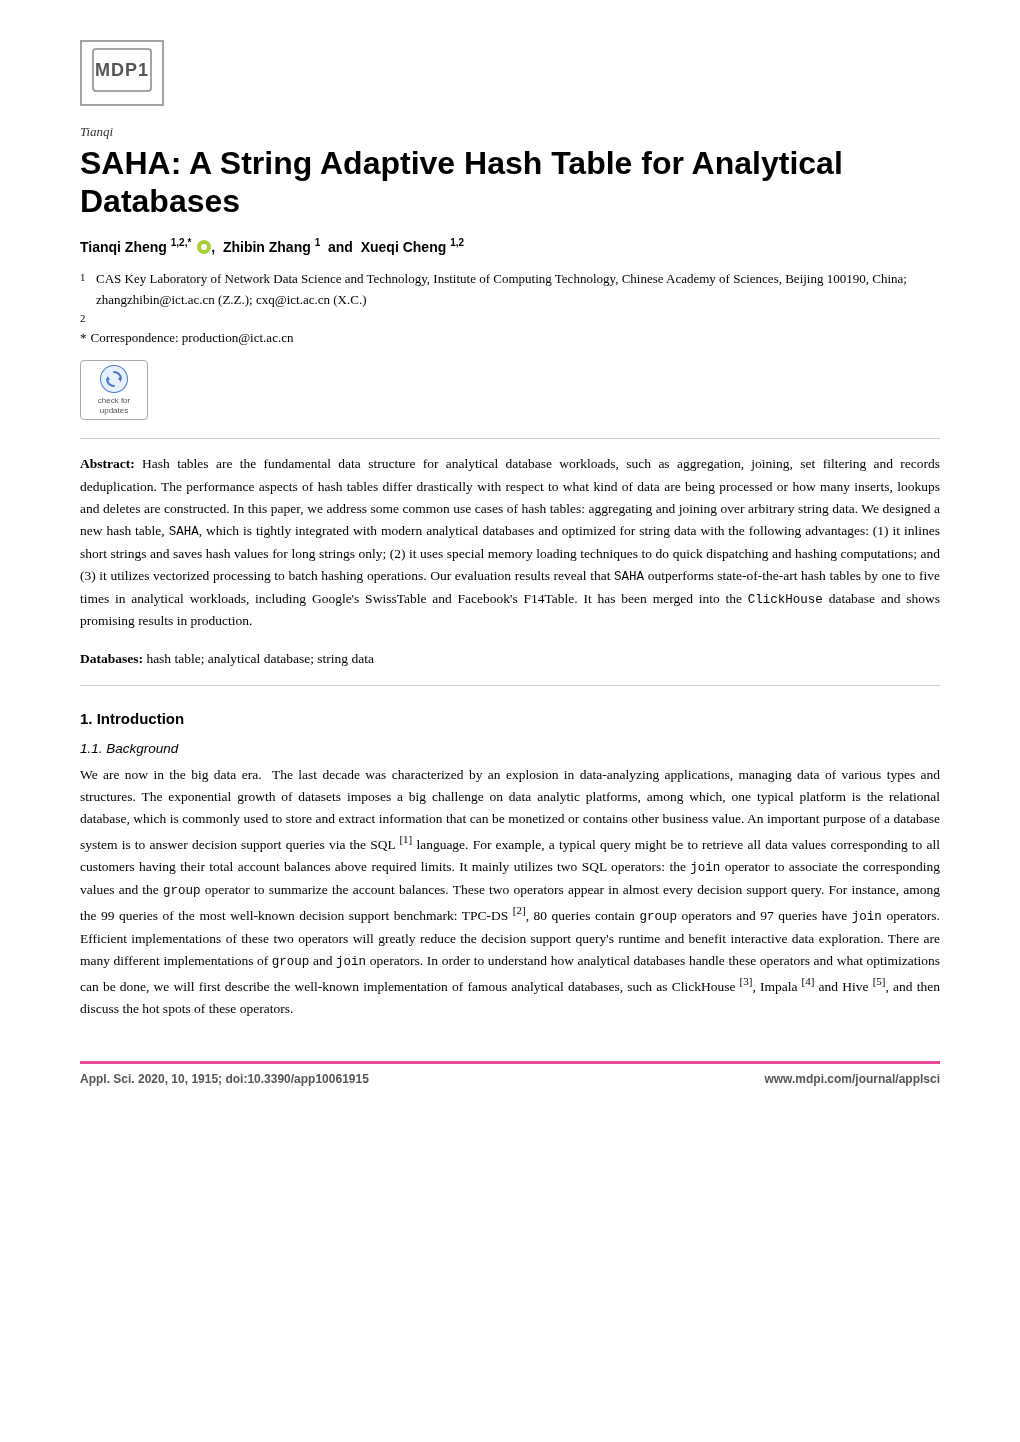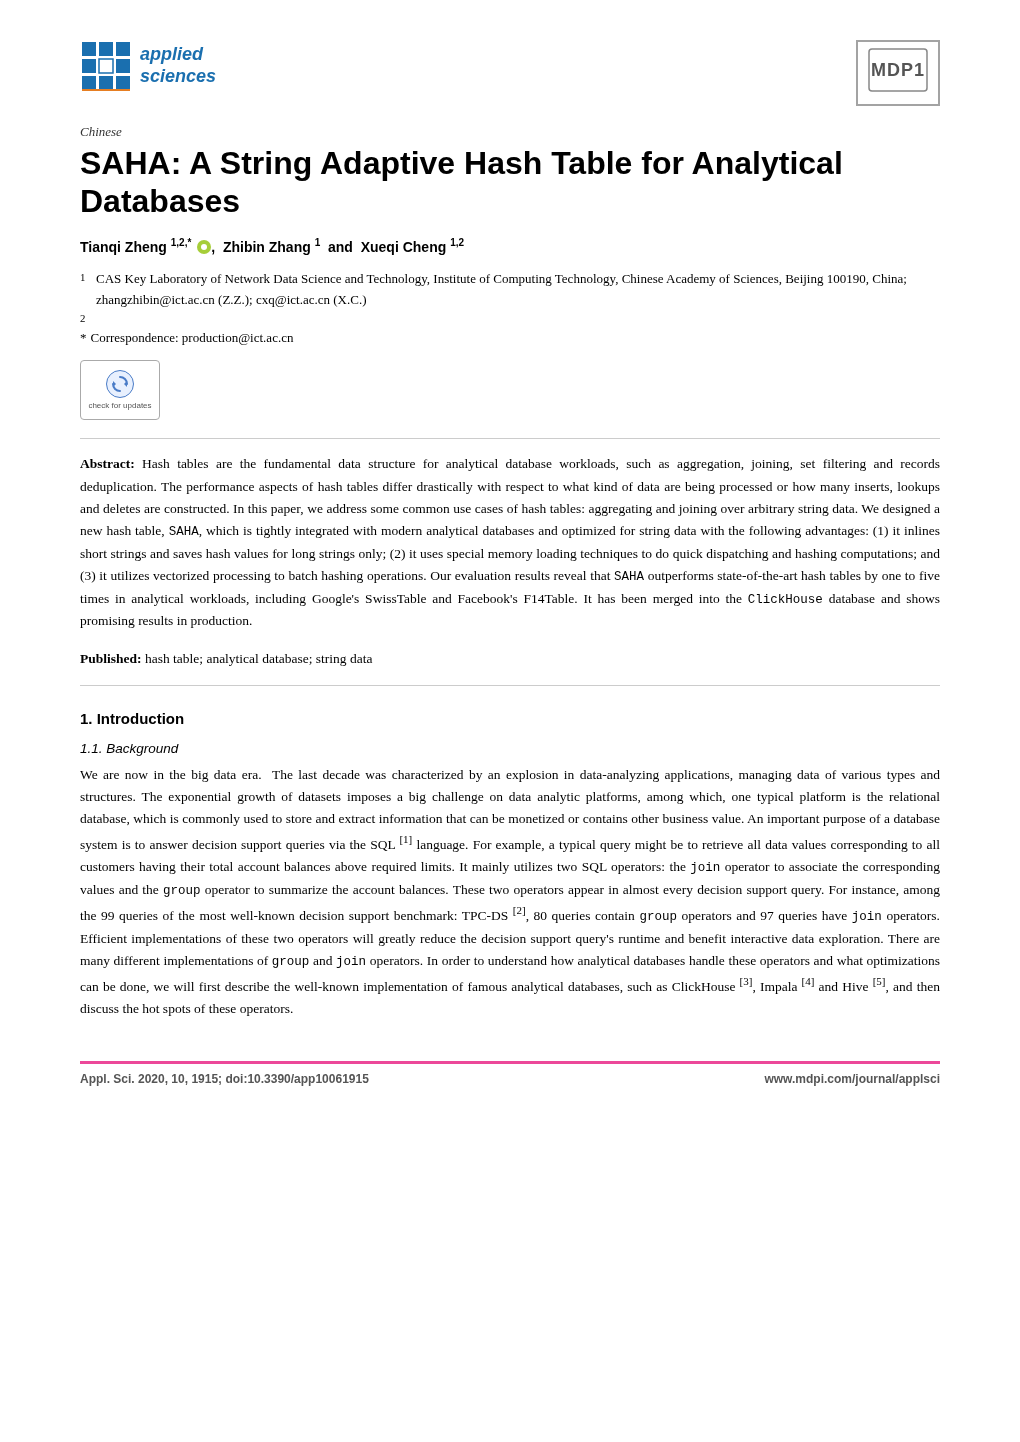--- a/index.html
+++ b/index.html
@@ -127,21 +127,21 @@
     }
     .dates-text {
       font-size: 13px;
       color: #333;
     }
     .check-updates-badge {
       display: flex;
       flex-direction: column;
       align-items: center;
       justify-content: center;
-      width: 80px;
+      width: 68px;
       height: 60px;
       border: 1.5px solid #aaa;
       border-radius: 4px;
       padding: 4px;
       font-size: 9px;
       font-family: Arial, sans-serif;
       text-align: center;
       color: #333;
       gap: 3px;
     }
@@ -237,50 +237,30 @@
       font-size: 12px;
       font-family: Arial, sans-serif;
       color: #555;
       font-weight: bold;
     }
   </style>
 </head>
 <body>
 
 <div class="header">
-  <div class="journal-logo">
-
-    <svg class="logo-icon" viewBox="0 0 52 52" xmlns="http://www.w3.org/2000/svg">
-      <rect x="2" y="2" width="14" height="14" fill="#1a6faf"></rect>
-      <rect x="19" y="2" width="14" height="14" fill="#1a6faf"></rect>
-      <rect x="36" y="2" width="14" height="14" fill="#1a6faf"></rect>
-      <rect x="2" y="19" width="14" height="14" fill="#1a6faf"></rect>
-      <rect x="19" y="19" width="14" height="14" fill="#fff" stroke="#1a6faf" stroke-width="1.5"></rect>
-      <rect x="36" y="19" width="14" height="14" fill="#1a6faf"></rect>
-      <rect x="2" y="36" width="14" height="14" fill="#1a6faf"></rect>
-      <rect x="19" y="36" width="14" height="14" fill="#1a6faf"></rect>
-      <rect x="36" y="36" width="14" height="14" fill="#1a6faf"></rect>
-
-      <rect x="2" y="49" width="48" height="2" fill="#e67e22"></rect>
-    </svg>
-    <div class="journal-name">
-      <span>applied</span>
-      <span>sciences</span>
-    </div>
-  </div>
   <div class="mdpi-logo">
     
     <svg width="60" height="44" viewBox="0 0 60 44" xmlns="http://www.w3.org/2000/svg">
       <rect x="1" y="1" width="58" height="42" rx="3" fill="none" stroke="#888" stroke-width="1.5"></rect>
       <text x="30" y="28" text-anchor="middle" font-family="Arial" font-weight="bold" font-size="18" fill="#555">MDP1</text>
     </svg>
   </div>
 </div>
 
-<div class="article-type">Chinese</div>
+<div class="article-type">Tianqi</div>
 
 <div class="paper-title">SAHA: A String Adaptive Hash Table for Analytical Databases</div>
 
 <div class="authors">
   <span>Tianqi Zheng</span>
   <sup>1,2,*</sup>
   <span class="orcid-icon"></span>,&nbsp;
   <span>Zhibin Zhang</span>
   <sup>1</sup>
   &nbsp;and&nbsp;
@@ -320,21 +300,21 @@
 <hr>
 
 <div class="abstract-section">
   <p>
     <span class="abstract-label">Abstract:</span>
     <span> Hash tables are the fundamental data structure for analytical database workloads, such as aggregation, joining, set filtering and records deduplication. The performance aspects of hash tables differ drastically with respect to what kind of data are being processed or how many inserts, lookups and deletes are constructed. In this paper, we address some common use cases of hash tables: aggregating and joining over arbitrary string data. We designed a new hash table, <code>SAHA</code>, which is tightly integrated with modern analytical databases and optimized for string data with the following advantages: (1) it inlines short strings and saves hash values for long strings only; (2) it uses special memory loading techniques to do quick dispatching and hashing computations; and (3) it utilizes vectorized processing to batch hashing operations. Our evaluation results reveal that <code>SAHA</code> outperforms state-of-the-art hash tables by one to five times in analytical workloads, including Google's SwissTable and Facebook's F14Table. It has been merged into the <code>ClickHouse</code> database and shows promising results in production.</span>
   </p>
 </div>
 
 <div class="keywords-section">
-  <span class="keywords-label">Published:</span>
+  <span class="keywords-label">Databases:</span>
   <span> </span><span>hash table; analytical database; string data</span>
 </div>
 
 <hr>
 
 <div class="section-heading">1. Introduction</div>
 <div class="subsection-heading">1.1. Background</div>
 
 <div class="body-text">
   We are now in the big data era.&nbsp; The last decade was characterized by an explosion in data-analyzing applications, managing data of various types and structures. The exponential growth of datasets imposes a big challenge on data analytic platforms, among which, one typical platform is the relational database, which is commonly used to store and extract information that can be monetized or contains other business value. An important purpose of a database system is to answer decision support queries via the SQL <span class="ref-link">[1]</span> language. For example, a typical query might be to retrieve all data values corresponding to all customers having their total account balances above required limits. It mainly utilizes two SQL operators: the <code>join</code> operator to associate the corresponding values and the <code>group</code> operator to summarize the account balances. These two operators appear in almost every decision support query. For instance, among the 99 queries of the most well-known decision support benchmark: TPC-DS <span class="ref-link">[2]</span>, 80 queries contain <code>group</code> operators and 97 queries have <code>join</code> operators. Efficient implementations of these two operators will greatly reduce the decision support query's runtime and benefit interactive data exploration. There are many different implementations of <code>group</code> and <code>join</code> operators. In order to understand how analytical databases handle these operators and what optimizations can be done, we will first describe the well-known implementation of famous analytical databases, such as ClickHouse <span class="ref-link">[3]</span>, Impala <span class="ref-link">[4]</span> and Hive <span class="ref-link">[5]</span>, and then discuss the hot spots of these operators.

